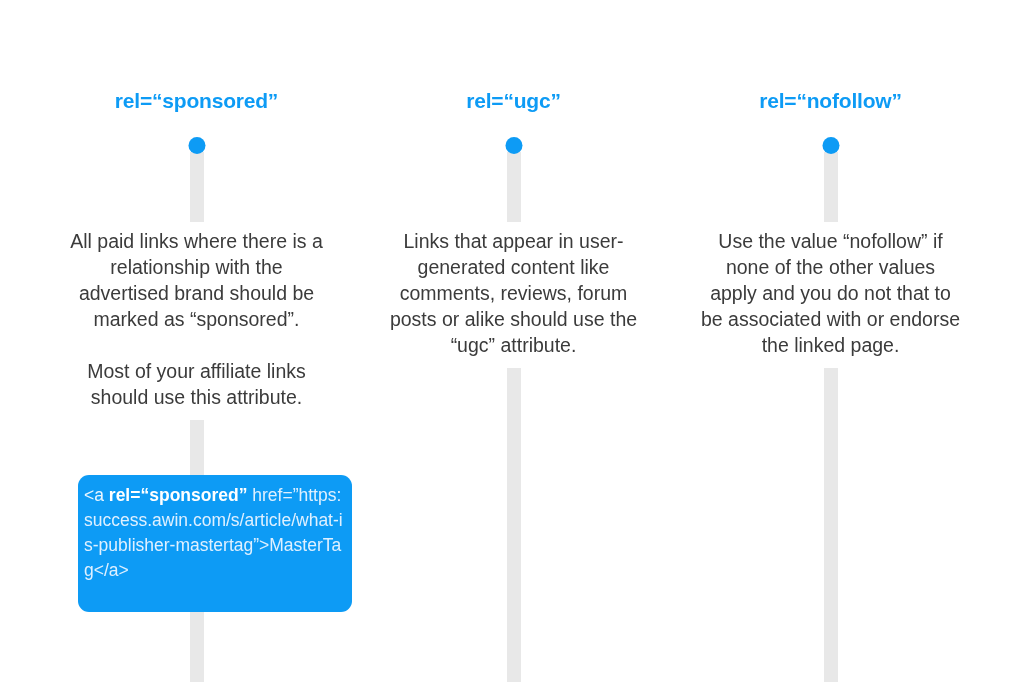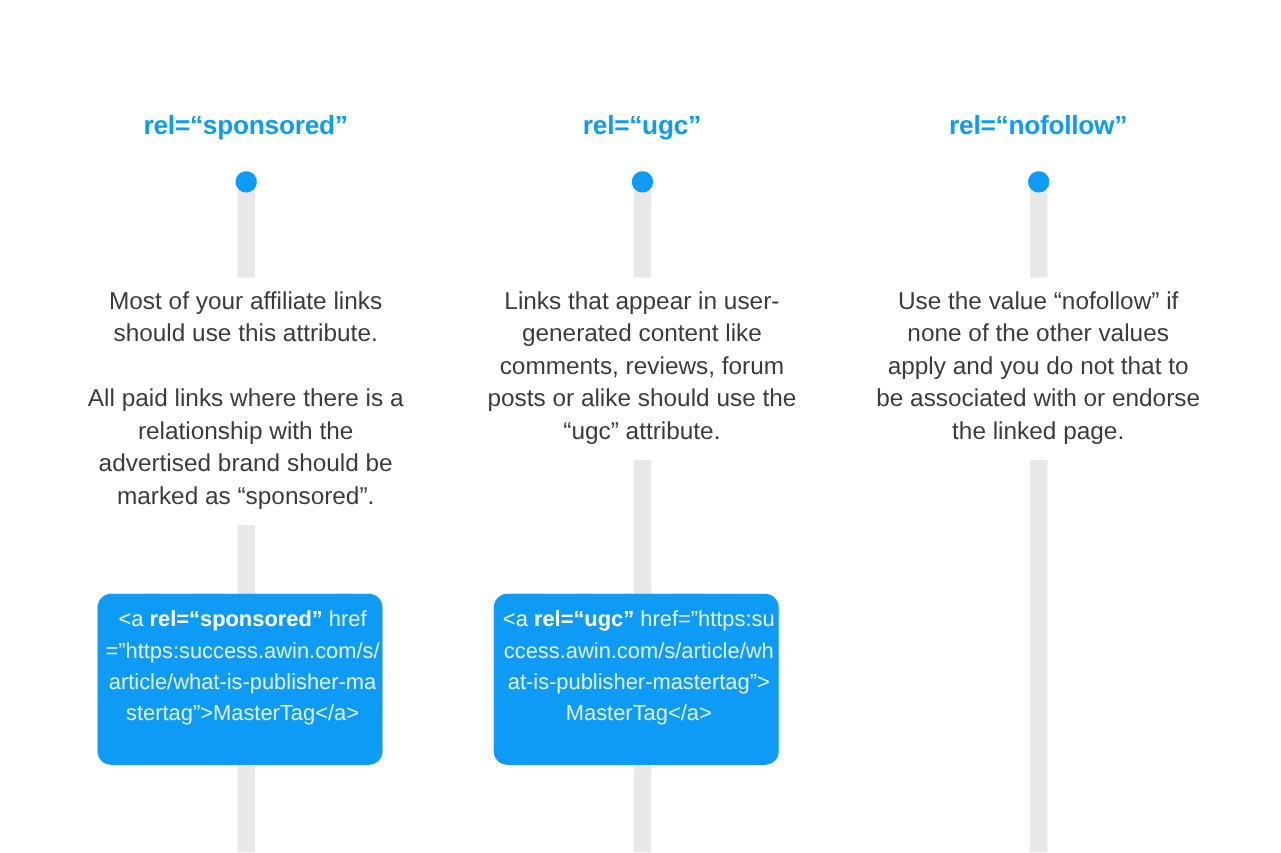--- a/index.html
+++ b/index.html
@@ -86,27 +86,27 @@
     padding: 6px 0 10px 0;
   }
   .col-body p { margin: 0; }
   .col-body p + p { margin-top: 26px; }
 
   
   .code-chip {
     position: absolute;
     top: 475px;
     left: 40px;
-    width: 228px;
+    width: 274px;
     height: 137px;
     box-sizing: border-box;
     background: #0d9bf5;
     border-radius: 11px;
     color: #ffffff;
-    text-align: center;
+    text-align: left;
     font-size: 17.5px;
     line-height: 25px;
     padding: 8px 2px 0 6px;
     overflow: hidden;
     word-break: break-all;
   }
   .code-chip .tag-open { color: #eaf6ff; }
   .code-chip .rel { font-weight: bold; color: #ffffff; }
   .code-chip .href { color: #dff0ff; }
 </style>
@@ -118,36 +118,33 @@
   <div class="rail rail-1"></div>
   <div class="rail rail-2"></div>
   <div class="rail rail-3"></div>
 
   <div class="columns">
 
     <div class="column col-1">
       <div class="col-header">rel=“sponsored”</div>
       <div class="node-dot"></div>
       <div class="col-body">
+        <p>All paid links where there is a relationship with the advertised brand should be marked as “sponsored”.</p>
         <p>Most of your affiliate links should use this attribute.</p>
-        <p>All paid links where there is a relationship with the advertised brand should be marked as “sponsored”.</p>
       </div>
       <div class="code-chip">
         <span class="tag-open">&lt;a </span><span class="rel">rel=“sponsored”</span><span class="href"> href=”https:success.awin.com/s/article/what-is-publisher-mastertag”&gt;MasterTag&lt;/a&gt;</span>
       </div>
     </div>
 
     <div class="column col-2">
       <div class="col-header">rel=“ugc”</div>
       <div class="node-dot"></div>
       <div class="col-body">
         <p>Links that appear in user-generated content like comments, reviews, forum posts or alike should use the “ugc” attribute.</p>
-      </div>
-      <div class="code-chip">
-        <span class="tag-open">&lt;a </span><span class="rel">rel=“ugc”</span><span class="href"> href=”https:success.awin.com/s/article/what-is-publisher-mastertag”&gt;MasterTag&lt;/a&gt;</span>
       </div>
     </div>
 
     <div class="column col-3">
       <div class="col-header">rel=“nofollow”</div>
       <div class="node-dot"></div>
       <div class="col-body">
         <p>Use the value “nofollow” if none of the other values apply and you do not that to be associated with or endorse the linked page.</p>
       </div>
     </div>

